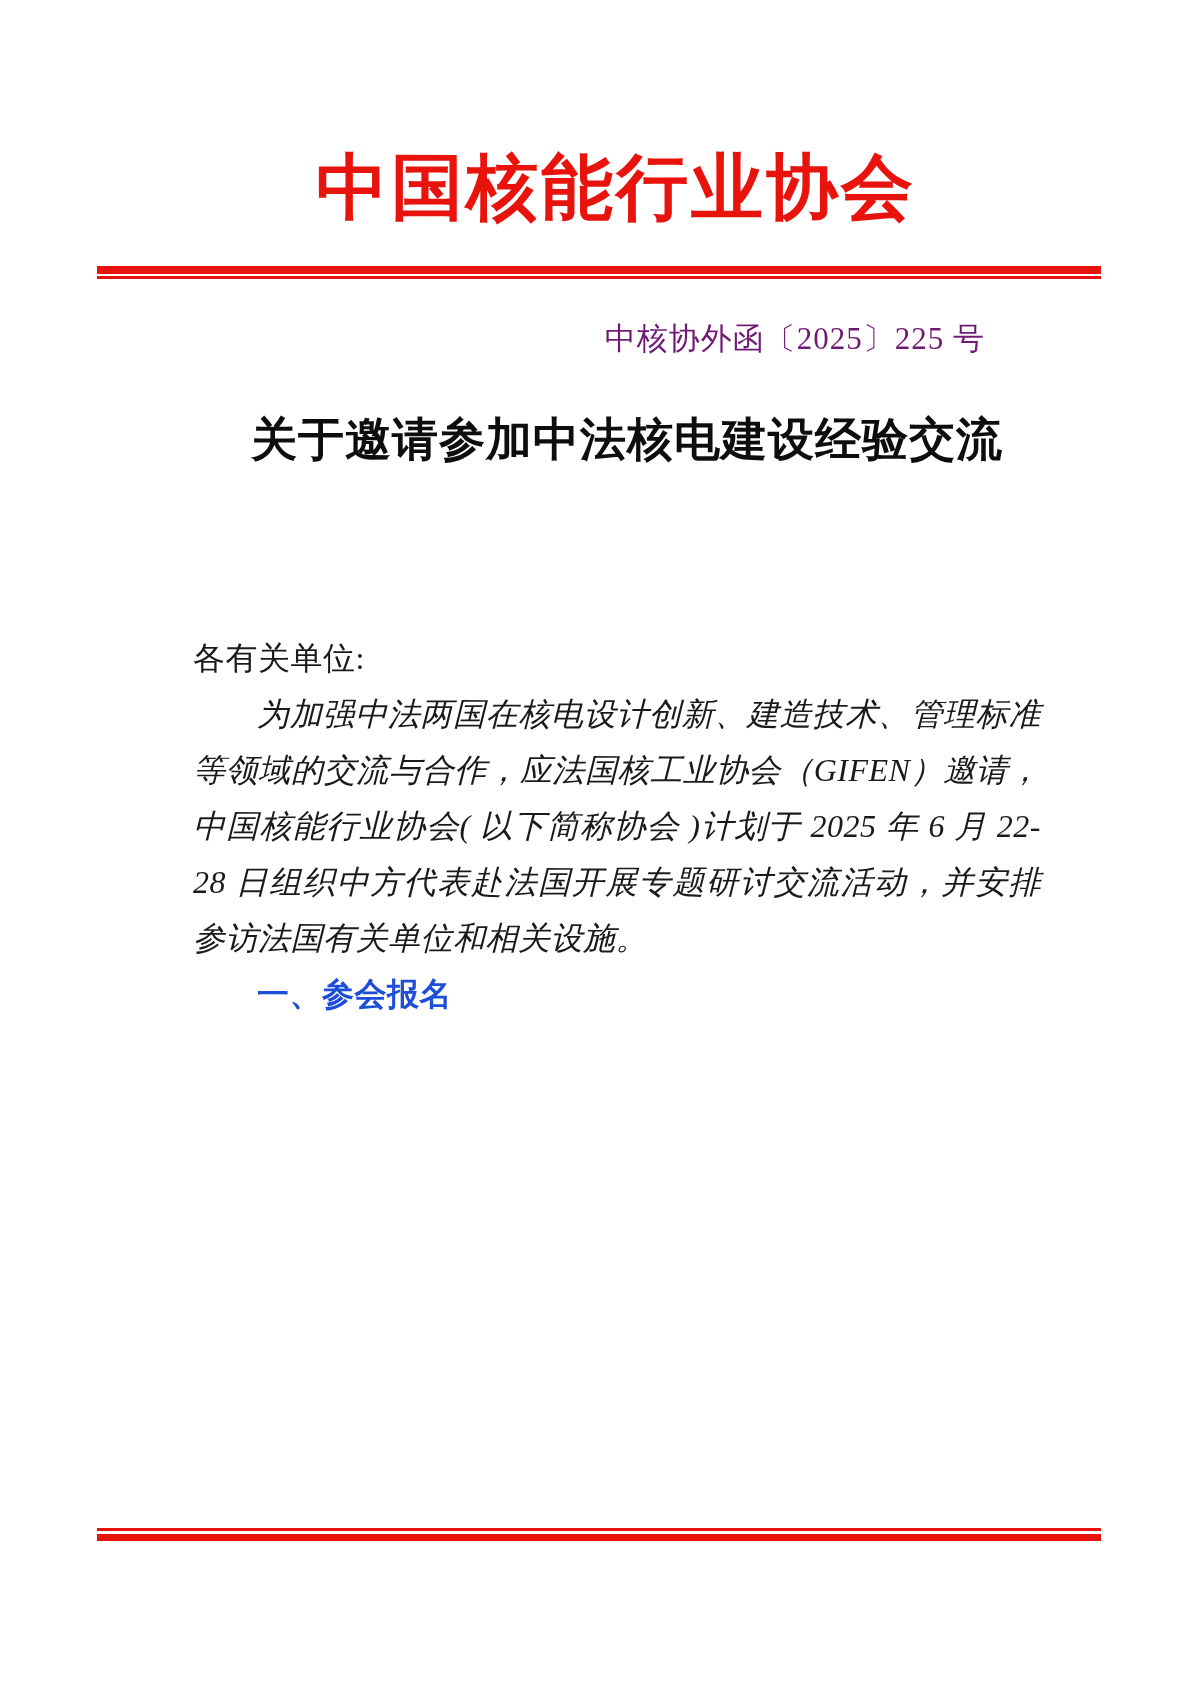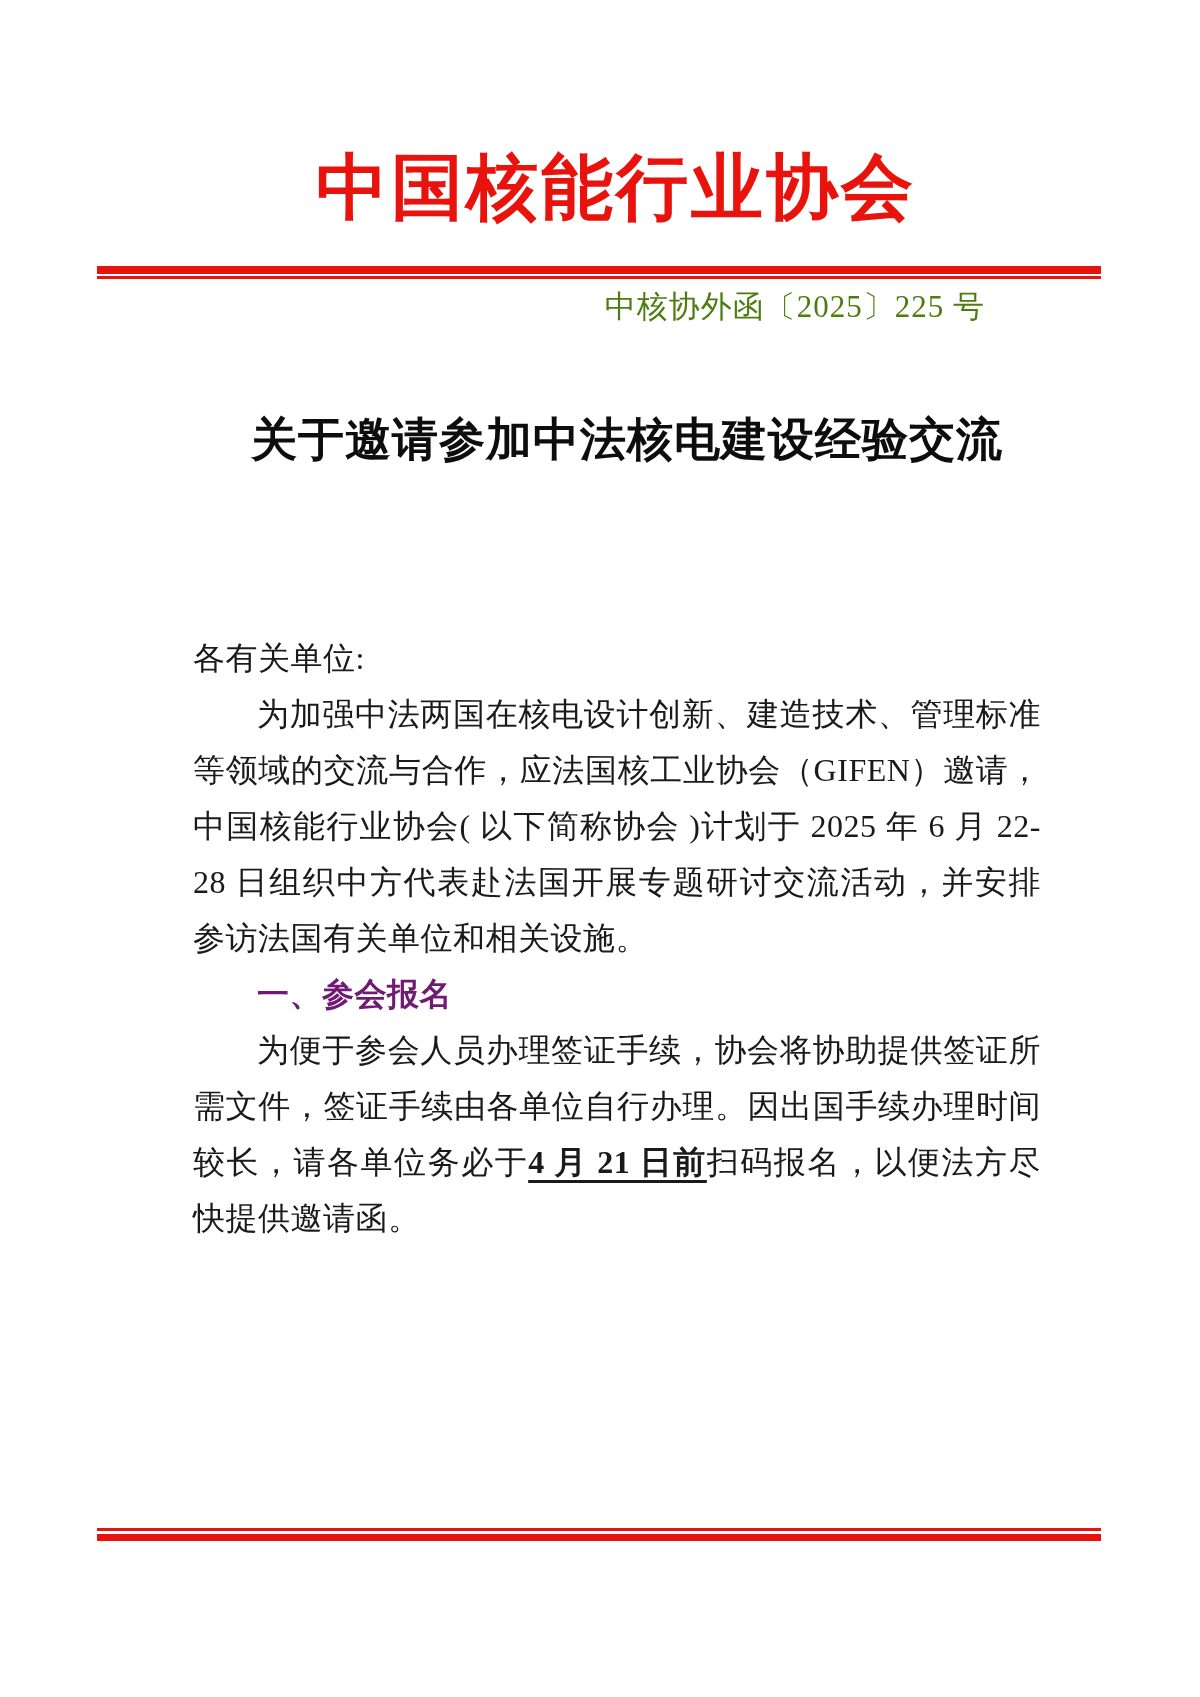--- a/index.html
+++ b/index.html
@@ -24,42 +24,42 @@
     top:266px;height:2px;
     border-top:8px solid var(--accent);
     border-bottom:3px solid var(--accent);
   }
   .rule-bottom{
     top:1528px;height:3px;
     border-top:3px solid var(--accent);
     border-bottom:7px solid var(--accent);
   }
   .doc-number{
-    position:absolute;top:286px;right:215px;
+    position:absolute;top:318px;right:215px;
     font-size:31px;letter-spacing:1px;
-    color:#4d7c0f;
+    color:#701a75;
   }
   .doc-title{
     position:absolute;top:406px;left:0;width:100%;
     text-align:center;
     font-size:46px;font-weight:bold;line-height:68px;
     letter-spacing:1px;color:#0d0d0d;margin-left:27px;
   }
   .body-block{
     position:absolute;top:630px;left:193px;width:848px;
     font-size:32px;line-height:56px;letter-spacing:0.5px;
     color:#1a1a1a;
   }
   .body-block p{margin:0;}
-  .para{text-indent:2em;text-align:justify;}
+  .para{text-indent:2em;text-align:justify;font-style:italic;}
   .salutation{text-align:left;}
   .section-heading{
     text-indent:2em;
     font-family:"Liberation Sans","DejaVu Sans",sans-serif;
-    font-weight:bold;color:#701a75;
+    font-weight:bold;color:#1d4ed8;
   }
   .deadline{
     font-weight:bold;
     text-decoration:underline;
     text-underline-offset:7px;
     text-decoration-thickness:2.5px;
   }
 </style>
 </head>
 <body>
@@ -77,18 +77,17 @@
   </div>
 
   <main class="body-block">
     <p class="salutation">各有关单位:</p>
 
     <p class="para">为加强中法两国在核电设计创新、建造技术、管理标准等领域的交流与合作，应法国核工业协会（GIFEN）邀请，中国核能行业协会( 以下简称协会 )计划于 2025 年 6 月 22-28 日组织中方代表赴法国开展专题研讨交流活动，并安排参访法国有关单位和相关设施。</p>
 
 
     <p class="section-heading">一、参会报名</p>
 
-    <p class="para"><span>为便于参会人员办理签证手续，协会将协助提供签证所需文件，签证手续由各单位自行办理。因出国手续办理时间较长，请各单位务必于</span><span class="deadline">4 月 21 日前</span><span>扫码报名，以便法方尽快提供邀请函。</span></p>
   </main>
 
   <div class="rule rule-bottom"></div>
 
 </div>
 
 </body></html>

